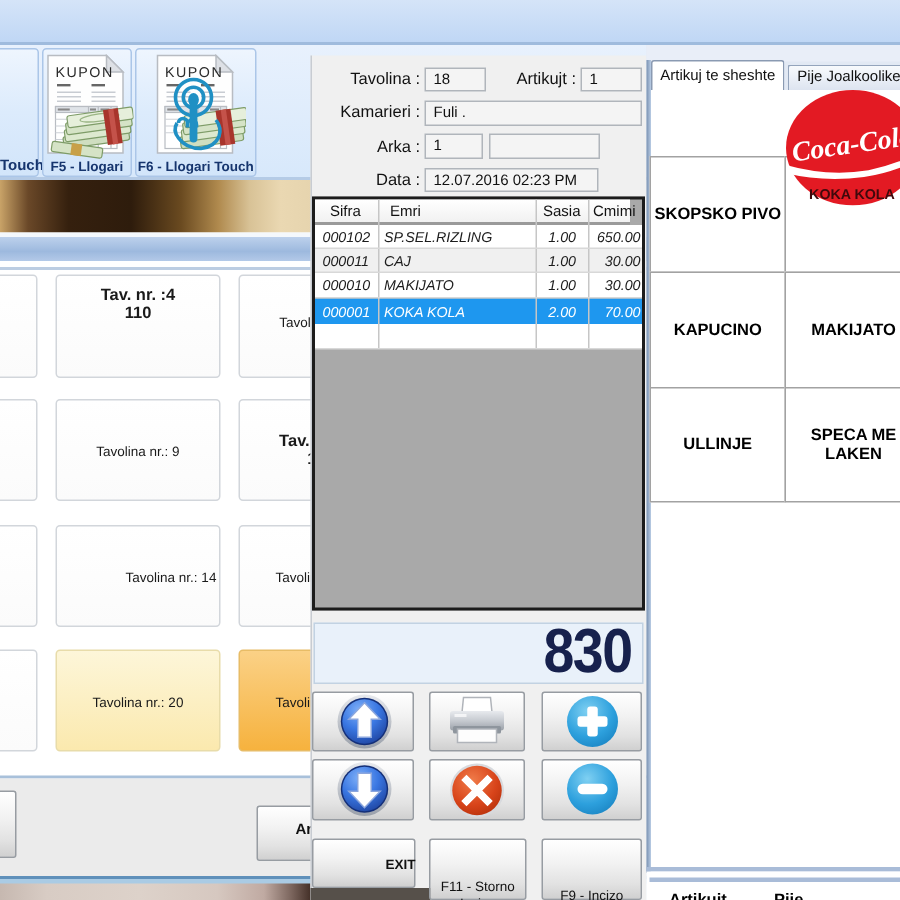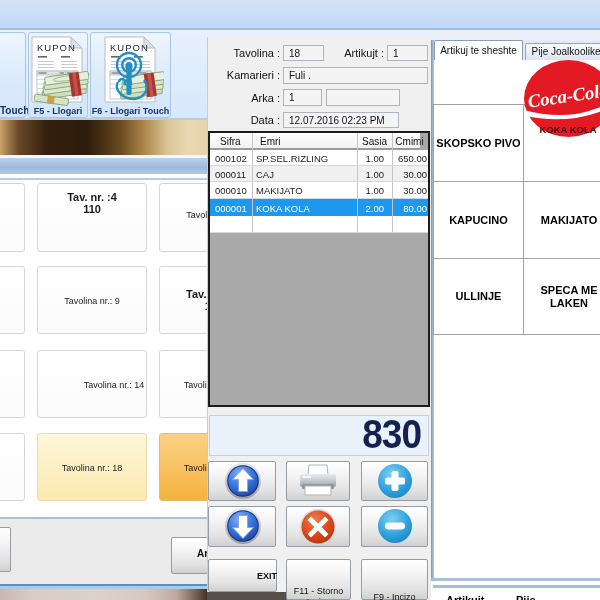--- a/index.html
+++ b/index.html
@@ -7,21 +7,21 @@
   .stage{position:absolute;left:0;top:0;width:600px;height:600px;overflow:hidden;}
   .abs{position:absolute;}
   .tbtn{position:absolute;border:1px solid #abc6e8;border-radius:3px;background:linear-gradient(#eef5fe,#dcebfc 50%,#d2e5fa);box-sizing:border-box;}
   .tlabel{position:absolute;color:#16356e;font-size:9px;font-weight:bold;text-align:center;white-space:nowrap;}
   .card{position:absolute;background:linear-gradient(#ffffff,#fbfbfb);border:1px solid #d2d6db;border-radius:3px;box-sizing:border-box;}
   .cardtxt{position:absolute;width:100%;text-align:center;color:#1a1a1a;font-size:9px;}
   .inp{position:absolute;background:#f4f4f4;border:1px solid #b0b5bb;font-size:10px;color:#111;padding:0 0 0 5px;box-sizing:border-box;display:flex;align-items:center;white-space:nowrap;}
   .flabel{position:absolute;font-size:11px;color:#111;text-align:right;white-space:nowrap;}
   .gbtn{position:absolute;background:linear-gradient(#ffffff,#f2f2f2 40%,#e2e2e2 75%,#d0d0d0);border:1px solid #979ca2;border-radius:2px;box-sizing:border-box;}
   .pbtn{position:absolute;background:#fff;border:1px solid #a2a2a2;color:#000;font-weight:bold;font-size:11px;display:flex;align-items:center;justify-content:center;text-align:center;box-sizing:border-box;line-height:13px;margin-top:44px;}
-  .cell{position:absolute;font-size:9.5px;color:#1c1c1c;white-space:nowrap;}
+  .cell{position:absolute;font-size:9.5px;color:#1c1c1c;white-space:nowrap;font-style:italic;}
 </style>
 </head>
 <body>
 <div class="stage">
 
   <div class="abs" style="left:0;top:0;width:600px;height:28px;background:linear-gradient(#d5e4f8,#c0d7f5);"></div>
   <div class="abs" style="left:0;top:28px;width:600px;height:2px;background:#9fbbdd;"></div>
 
   <div class="abs" style="left:0;top:30px;width:600px;height:90px;background:linear-gradient(#e8f1fd,#d7e8fb);"></div>
   <div class="abs" style="left:0;top:118px;width:600px;height:2px;background:#b5cbe6;"></div>
@@ -132,21 +132,21 @@
   <div class="card" style="left:37px;top:183px;width:110px;height:69px;">
     <div class="cardtxt" style="top:8px;font-weight:bold;font-size:11px;line-height:11.5px;">Tav. nr. :4<br>110</div>
   </div>
   <div class="card" style="left:37px;top:266px;width:110px;height:68px;">
     <div class="cardtxt" style="top:29px;">Tavolina nr.: 9</div>
   </div>
   <div class="card" style="left:37px;top:350px;width:110px;height:68px;padding-left:22px;">
     <div class="cardtxt" style="top:29px;">Tavolina nr.: 14</div>
   </div>
   <div class="card" style="left:37px;top:433px;width:110px;height:68px;background:linear-gradient(#fdf6d9,#fbe9ae);border-color:#e8dcaa;">
-    <div class="cardtxt" style="top:29px;">Tavolina nr.: 18</div>
+    <div class="cardtxt" style="top:29px;">Tavolina nr.: 20</div>
   </div>
 
   <div class="card" style="left:159px;top:183px;width:110px;height:69px;">
     <div class="cardtxt" style="top:26px;">Tavolina nr.: 5</div>
   </div>
   <div class="card" style="left:159px;top:266px;width:110px;height:68px;">
     <div class="cardtxt" style="top:22px;font-weight:bold;font-size:11px;line-height:11.5px;">Tav. nr. :12<br>120</div>
   </div>
   <div class="card" style="left:159px;top:350px;width:110px;height:68px;">
     <div class="cardtxt" style="top:29px;">Tavolina nr.: 16</div>
@@ -204,21 +204,21 @@
     <div class="abs" style="left:0;top:49px;width:218px;height:16px;background:#fff;">
       <span class="cell" style="left:5px;top:3px;">000010</span>
         <span class="cell" style="left:46px;top:3px;">MAKIJATO</span>
         <span class="cell" style="left:146px;top:3px;width:28px;text-align:right;">1.00</span>
         <span class="cell" style="left:146px;top:3px;width:71px;text-align:right;">30.00</span>
     </div>
     <div class="abs" style="left:0;top:66px;width:218px;height:17px;background:#1e97ef;">
       <span class="cell" style="left:5px;top:4px;color:#fff;">000001</span>
         <span class="cell" style="left:46px;top:4px;color:#fff;">KOKA KOLA</span>
         <span class="cell" style="left:146px;top:4px;width:28px;text-align:right;color:#fff;">2.00</span>
-        <span class="cell" style="left:146px;top:4px;width:71px;text-align:right;color:#fff;">80.00</span>
+        <span class="cell" style="left:146px;top:4px;width:71px;text-align:right;color:#fff;">70.00</span>
     </div>
     <div class="abs" style="left:0;top:83px;width:218px;height:16px;background:#fff;"></div>
 
     <div class="abs" style="left:42px;top:0;width:1px;height:99px;background:#c6c6c6;"></div>
     <div class="abs" style="left:147px;top:0;width:1px;height:99px;background:#c6c6c6;"></div>
     <div class="abs" style="left:182px;top:0;width:1px;height:99px;background:#c6c6c6;"></div>
     <div class="abs" style="left:0;top:32px;width:218px;height:1px;background:#d8d8d8;"></div>
     <div class="abs" style="left:0;top:48px;width:218px;height:1px;background:#d8d8d8;"></div>
     <div class="abs" style="left:0;top:65px;width:218px;height:1px;background:#d8d8d8;"></div>
     <div class="abs" style="left:0;top:99px;width:218px;height:1px;background:#d8d8d8;"></div>

